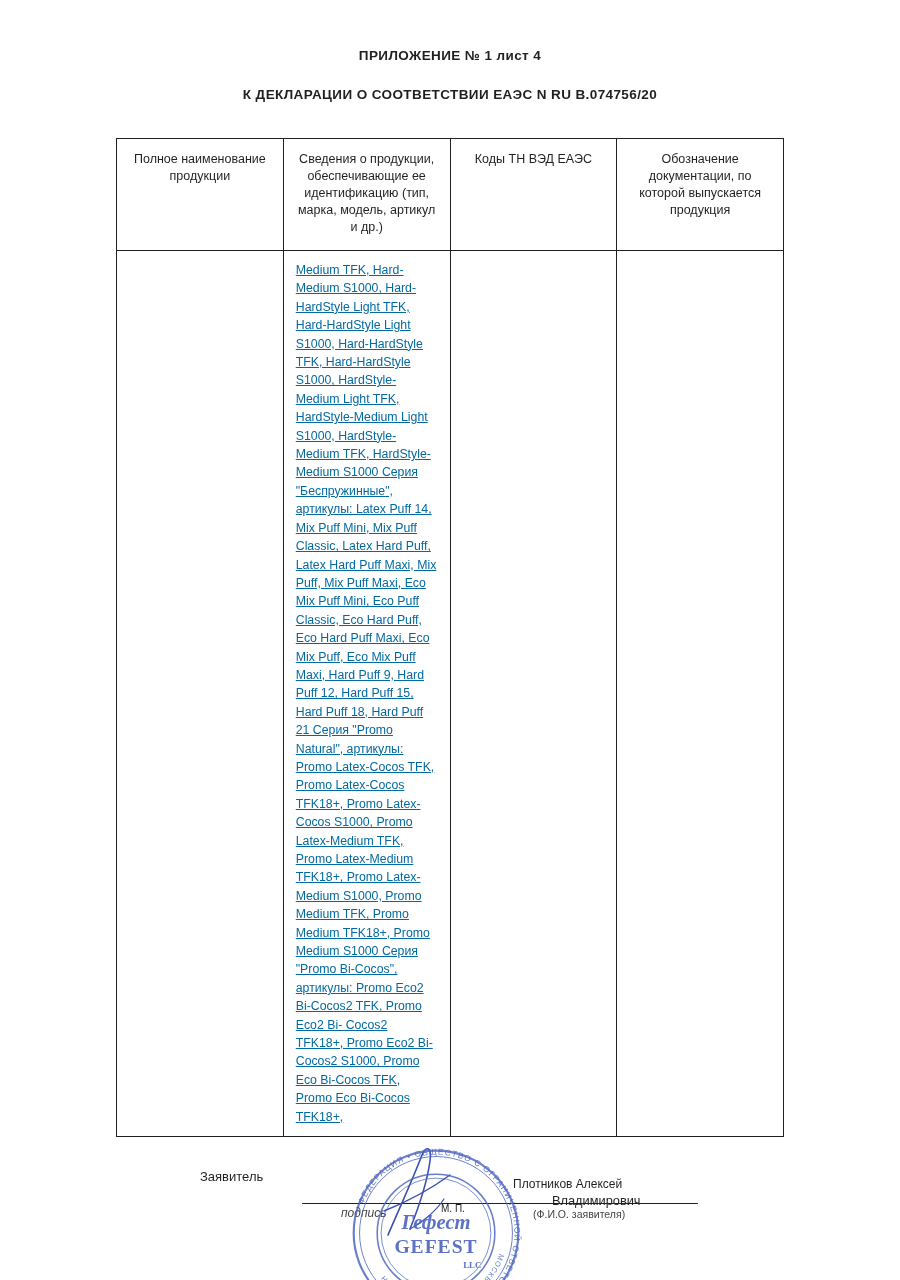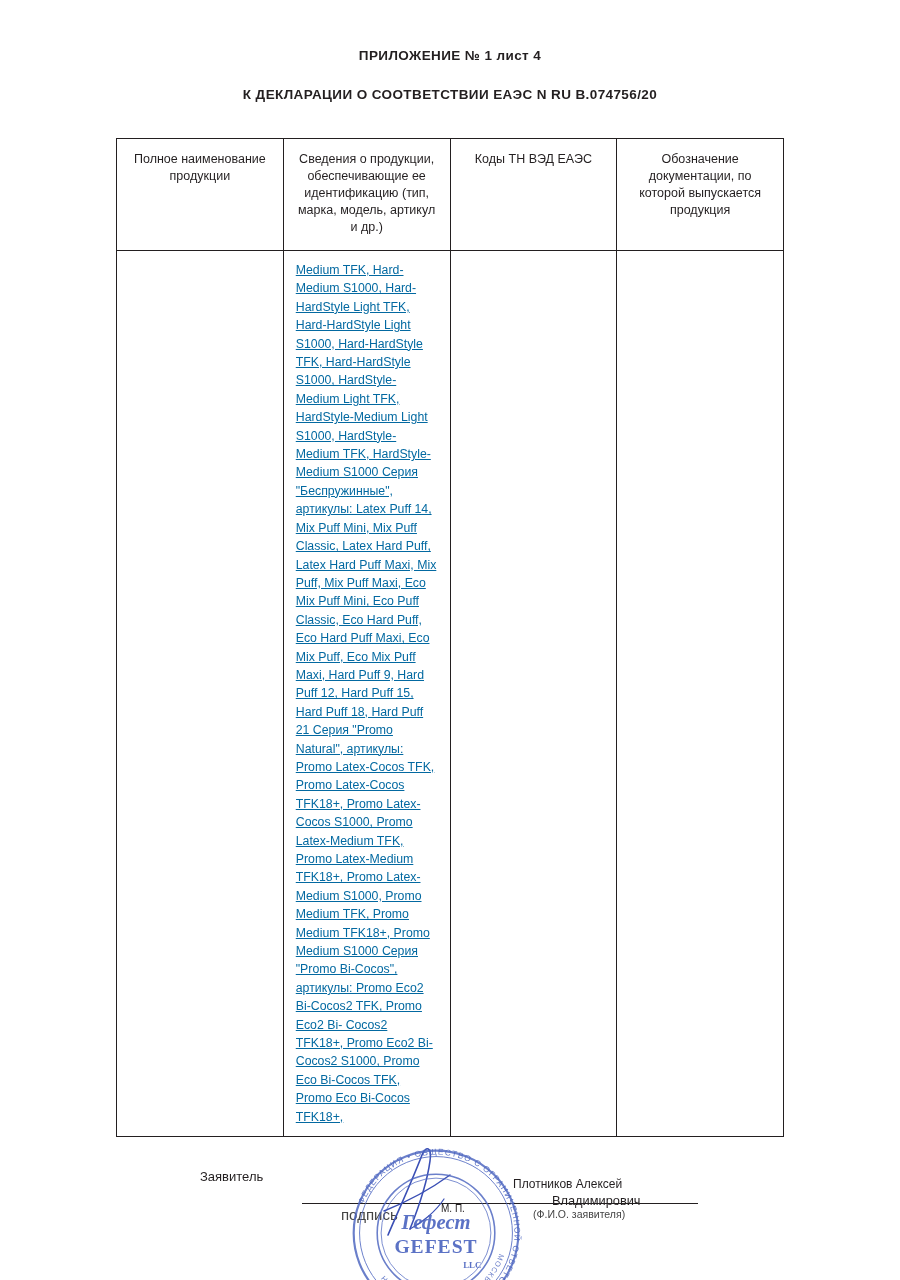--- a/index.html
+++ b/index.html
@@ -82,22 +82,23 @@
     position: absolute;
     left: 302px;
     top: 44px;
     width: 396px;
     border-bottom: 1px solid #231f20;
   }
   .sig-caption {
     position: absolute;
     left: 341px;
     top: 47px;
-    font-size: 15px;
+    font-size: 12px;
     color: #444;
+    font-style: italic;
   }
   .mp {
     position: absolute;
     left: 441px;
     top: 44px;
     font-size: 10px;
   }
   .name-line1 {
     position: absolute;
     left: 513px;

